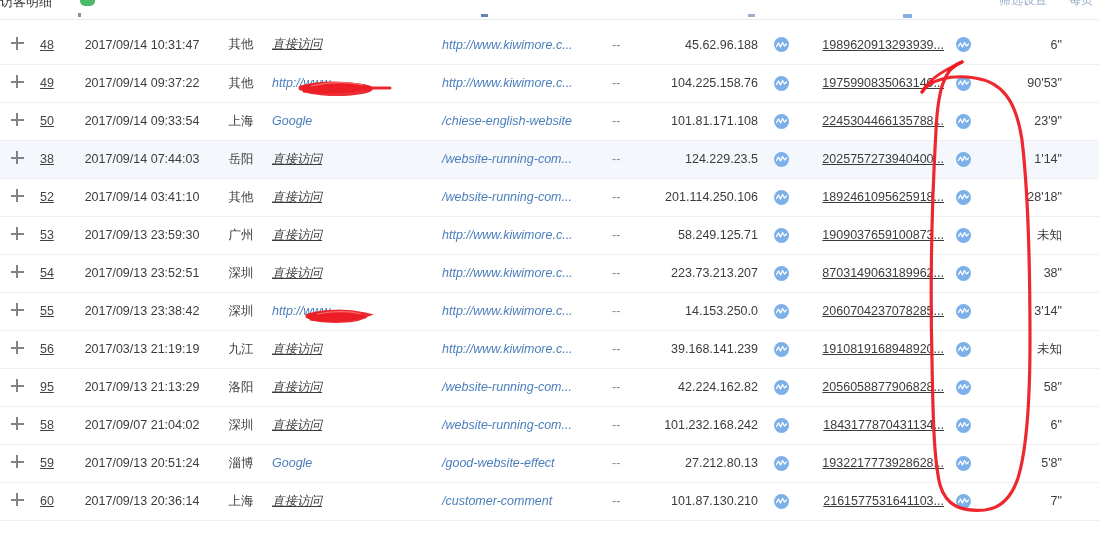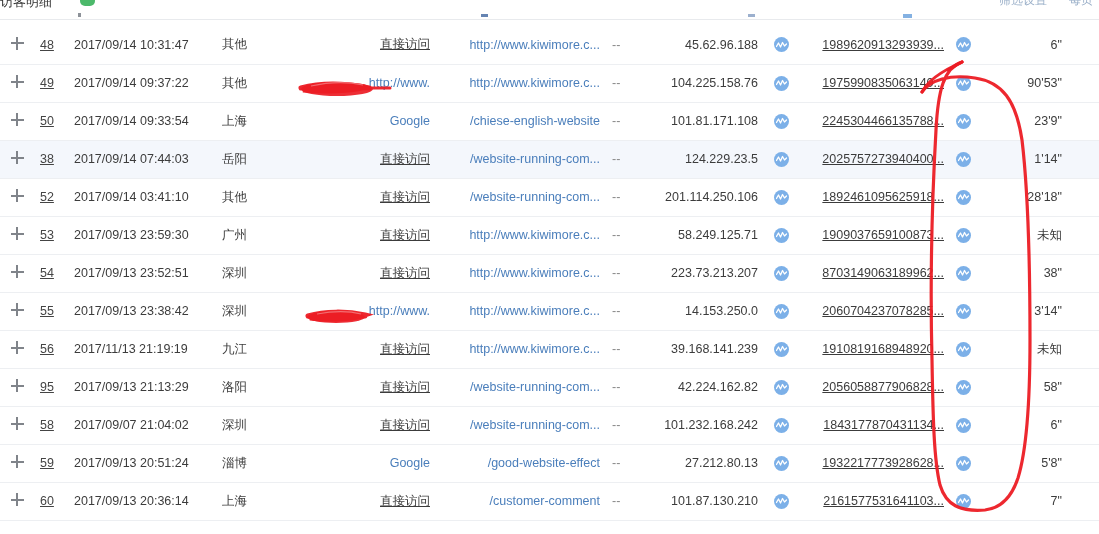--- a/index.html
+++ b/index.html
@@ -111,23 +111,23 @@
   table.log td {
     border-bottom: 1px solid #edeff2;
     padding: 0 6px;
     vertical-align: middle;
     white-space: nowrap;
     overflow: hidden;
   }
 
   .c-expand   { width: 34px;  text-align: center; }
   .c-idx      { width: 34px;  text-align: left; color:#444;text-decoration:underline; }
-  .c-time     { width: 148px; text-align: left; color:#3c3c3c; }
-  .c-city     { width: 50px;  text-align: left; color:#3c3c3c; }
-  .c-page     { width: 170px; text-align: right; }
+  .c-time     { width: 148px; text-align: center; color:#3c3c3c; }
+  .c-city     { width: 50px;  text-align: center; color:#3c3c3c; }
+  .c-page     { width: 170px; text-align: left; font-style: italic; }
   .c-dash     { width: 40px;  text-align: left; color:#888; }
   .c-ip       { width: 118px; text-align: right; color:#3c3c3c; padding-right:10px;}
   .c-ipicon   { width: 34px;  text-align: center; }
   .c-visitor  { width: 152px; text-align: right; color:#3c3c3c; padding-right:2px;text-decoration:underline;}
   .c-vicon    { width: 26px;  text-align: left; }
   .c-dur      { width: 92px;  text-align: right; color:#3c3c3c; padding-right: 22px;}
   .c-cnt      { width: 56px;  text-align: right; color:#3c3c3c; padding-right: 12px;}
 
   .plus {
     display: inline-block;
@@ -338,21 +338,21 @@
           <td class="c-visitor">2060704237078285...</td>
           <td class="c-vicon"><span class="wave-icon"><svg width="11" height="8" viewBox="0 0 11 8">
                 <path d="M0.5 5.5 L2.5 2 L4.5 6 L6.5 1.5 L8.5 5 L10.5 3" stroke="#ffffff" stroke-width="1.3" fill="none" stroke-linecap="round" stroke-linejoin="round"></path>
               </svg></span></td>
           <td class="c-dur">3'14"</td>
           <td class="c-cnt">2</td>
         </tr>
         <tr>
           <td class="c-expand"><span class="plus"></span></td>
           <td class="c-idx">56</td>
-          <td class="c-time">2017/11/13 21:19:19</td>
+          <td class="c-time">2017/03/13 21:19:19</td>
           <td class="c-city">九江</td>
           <td class="c-page"><a class="plain" href="#">直接访问</a></td>
           <td class="c-page"><a class="lnk" href="#">http://www.kiwimore.c...</a></td>
           <td class="c-dash">--</td>
           <td class="c-ip">39.168.141.239</td>
           <td class="c-ipicon"><span class="wave-icon"><svg width="11" height="8" viewBox="0 0 11 8">
                 <path d="M0.5 5.5 L2.5 2 L4.5 6 L6.5 1.5 L8.5 5 L10.5 3" stroke="#ffffff" stroke-width="1.3" fill="none" stroke-linecap="round" stroke-linejoin="round"></path>
               </svg></span></td>
           <td class="c-visitor">1910819168948920...</td>
           <td class="c-vicon"><span class="wave-icon"><svg width="11" height="8" viewBox="0 0 11 8">

